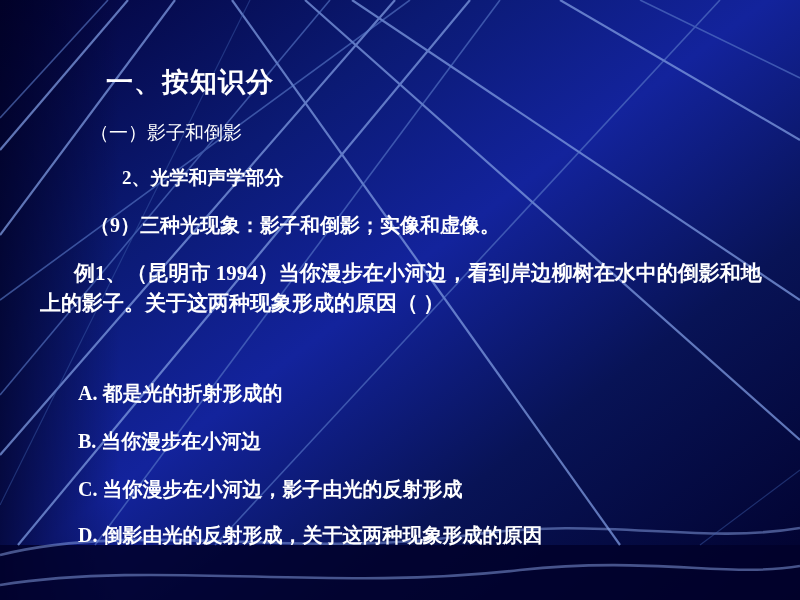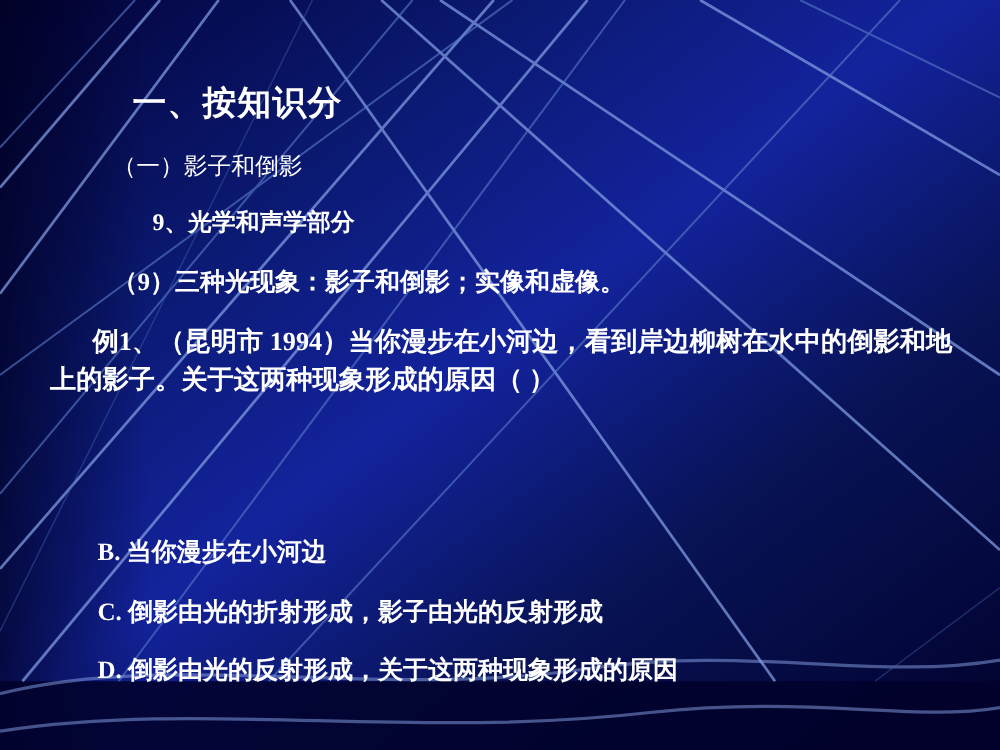--- a/index.html
+++ b/index.html
@@ -124,20 +124,21 @@
     </g>
     <g stroke="#3f5fae" stroke-width="1.2" fill="none" opacity="0.45">
       <line x1="0" y1="505" x2="250" y2="0"></line>
       <line x1="700" y1="545" x2="800" y2="470"></line>
     </g>
   </svg>
 
   <div class="content">
     <div class="title">一、按知识分</div>
     <div class="line l1">（一）影子和倒影</div>
-    <div class="line l2">9、光学和声学部分</div>
+    <div class="line l2">2、光学和声学部分</div>
     <div class="line l3">（9）三种光现象：影子和倒影；实像和虚像。</div>
     <div class="para">例1、（昆明市 1994）当你漫步在小河边，看到岸边柳树在水中的倒影和地上的影子。关于这两种现象形成的原因（    ）</div>
+    <div class="opt optA">A. 都是光的折射形成的</div>
     <div class="opt optB">B. 当你漫步在小河边</div>
-    <div class="opt optC">C. 倒影由光的折射形成，影子由光的反射形成</div>
+    <div class="opt optC">C. 当你漫步在小河边，影子由光的反射形成</div>
     <div class="opt optD">D. 倒影由光的反射形成，关于这两种现象形成的原因</div>
   </div>
 </div>
 
 </body></html>

